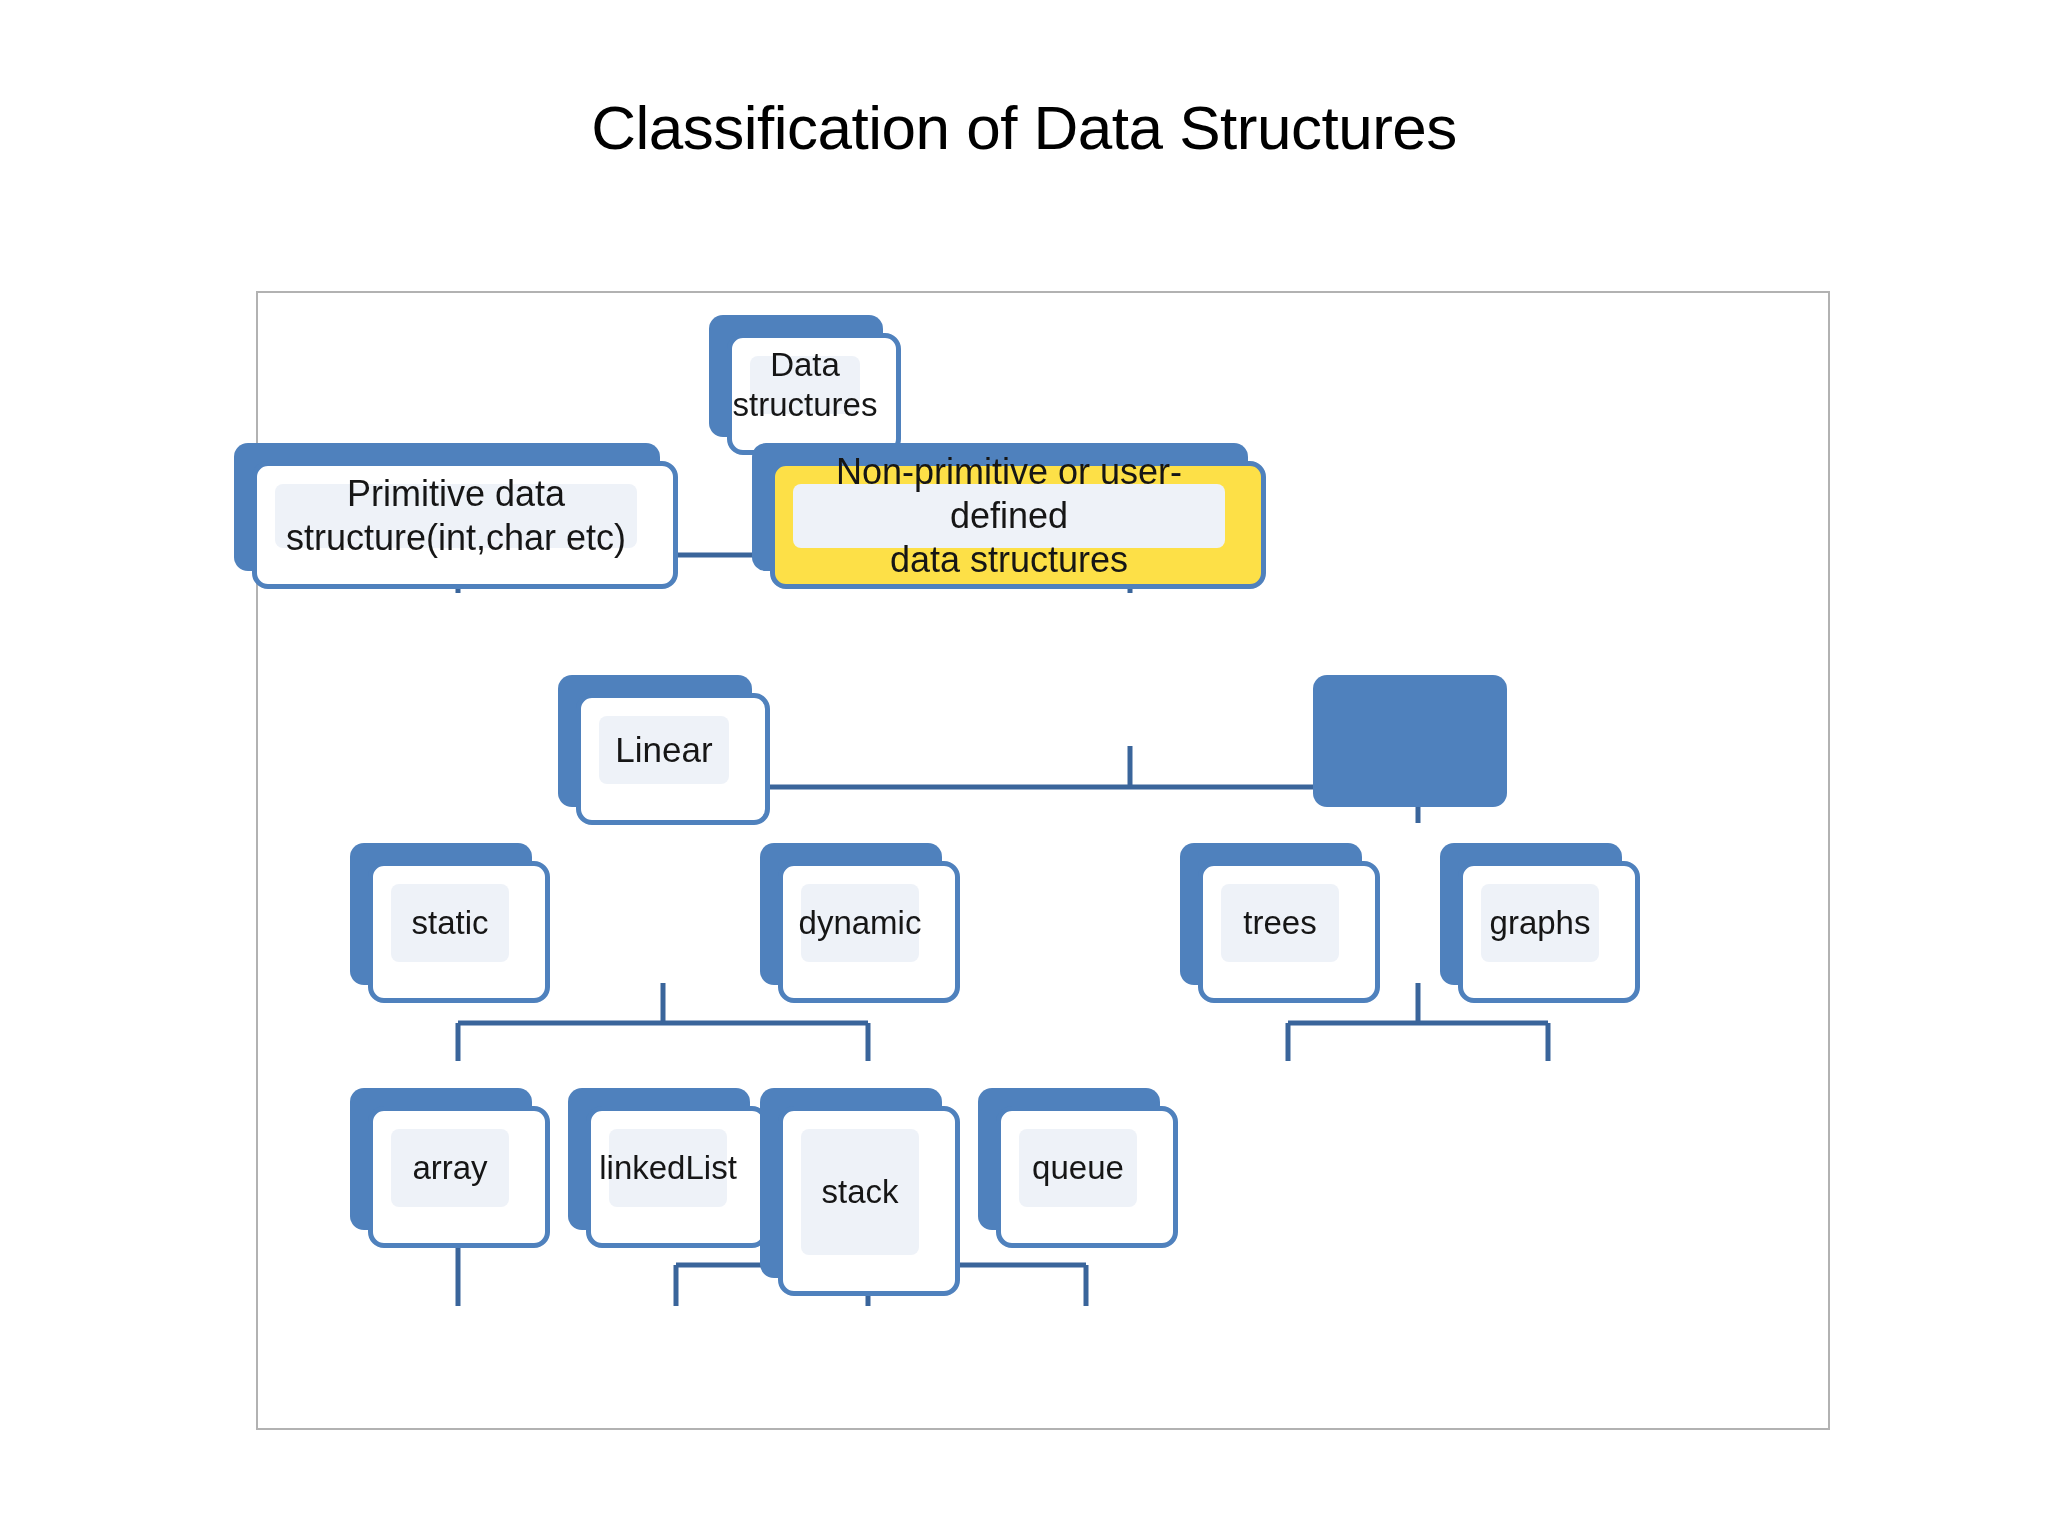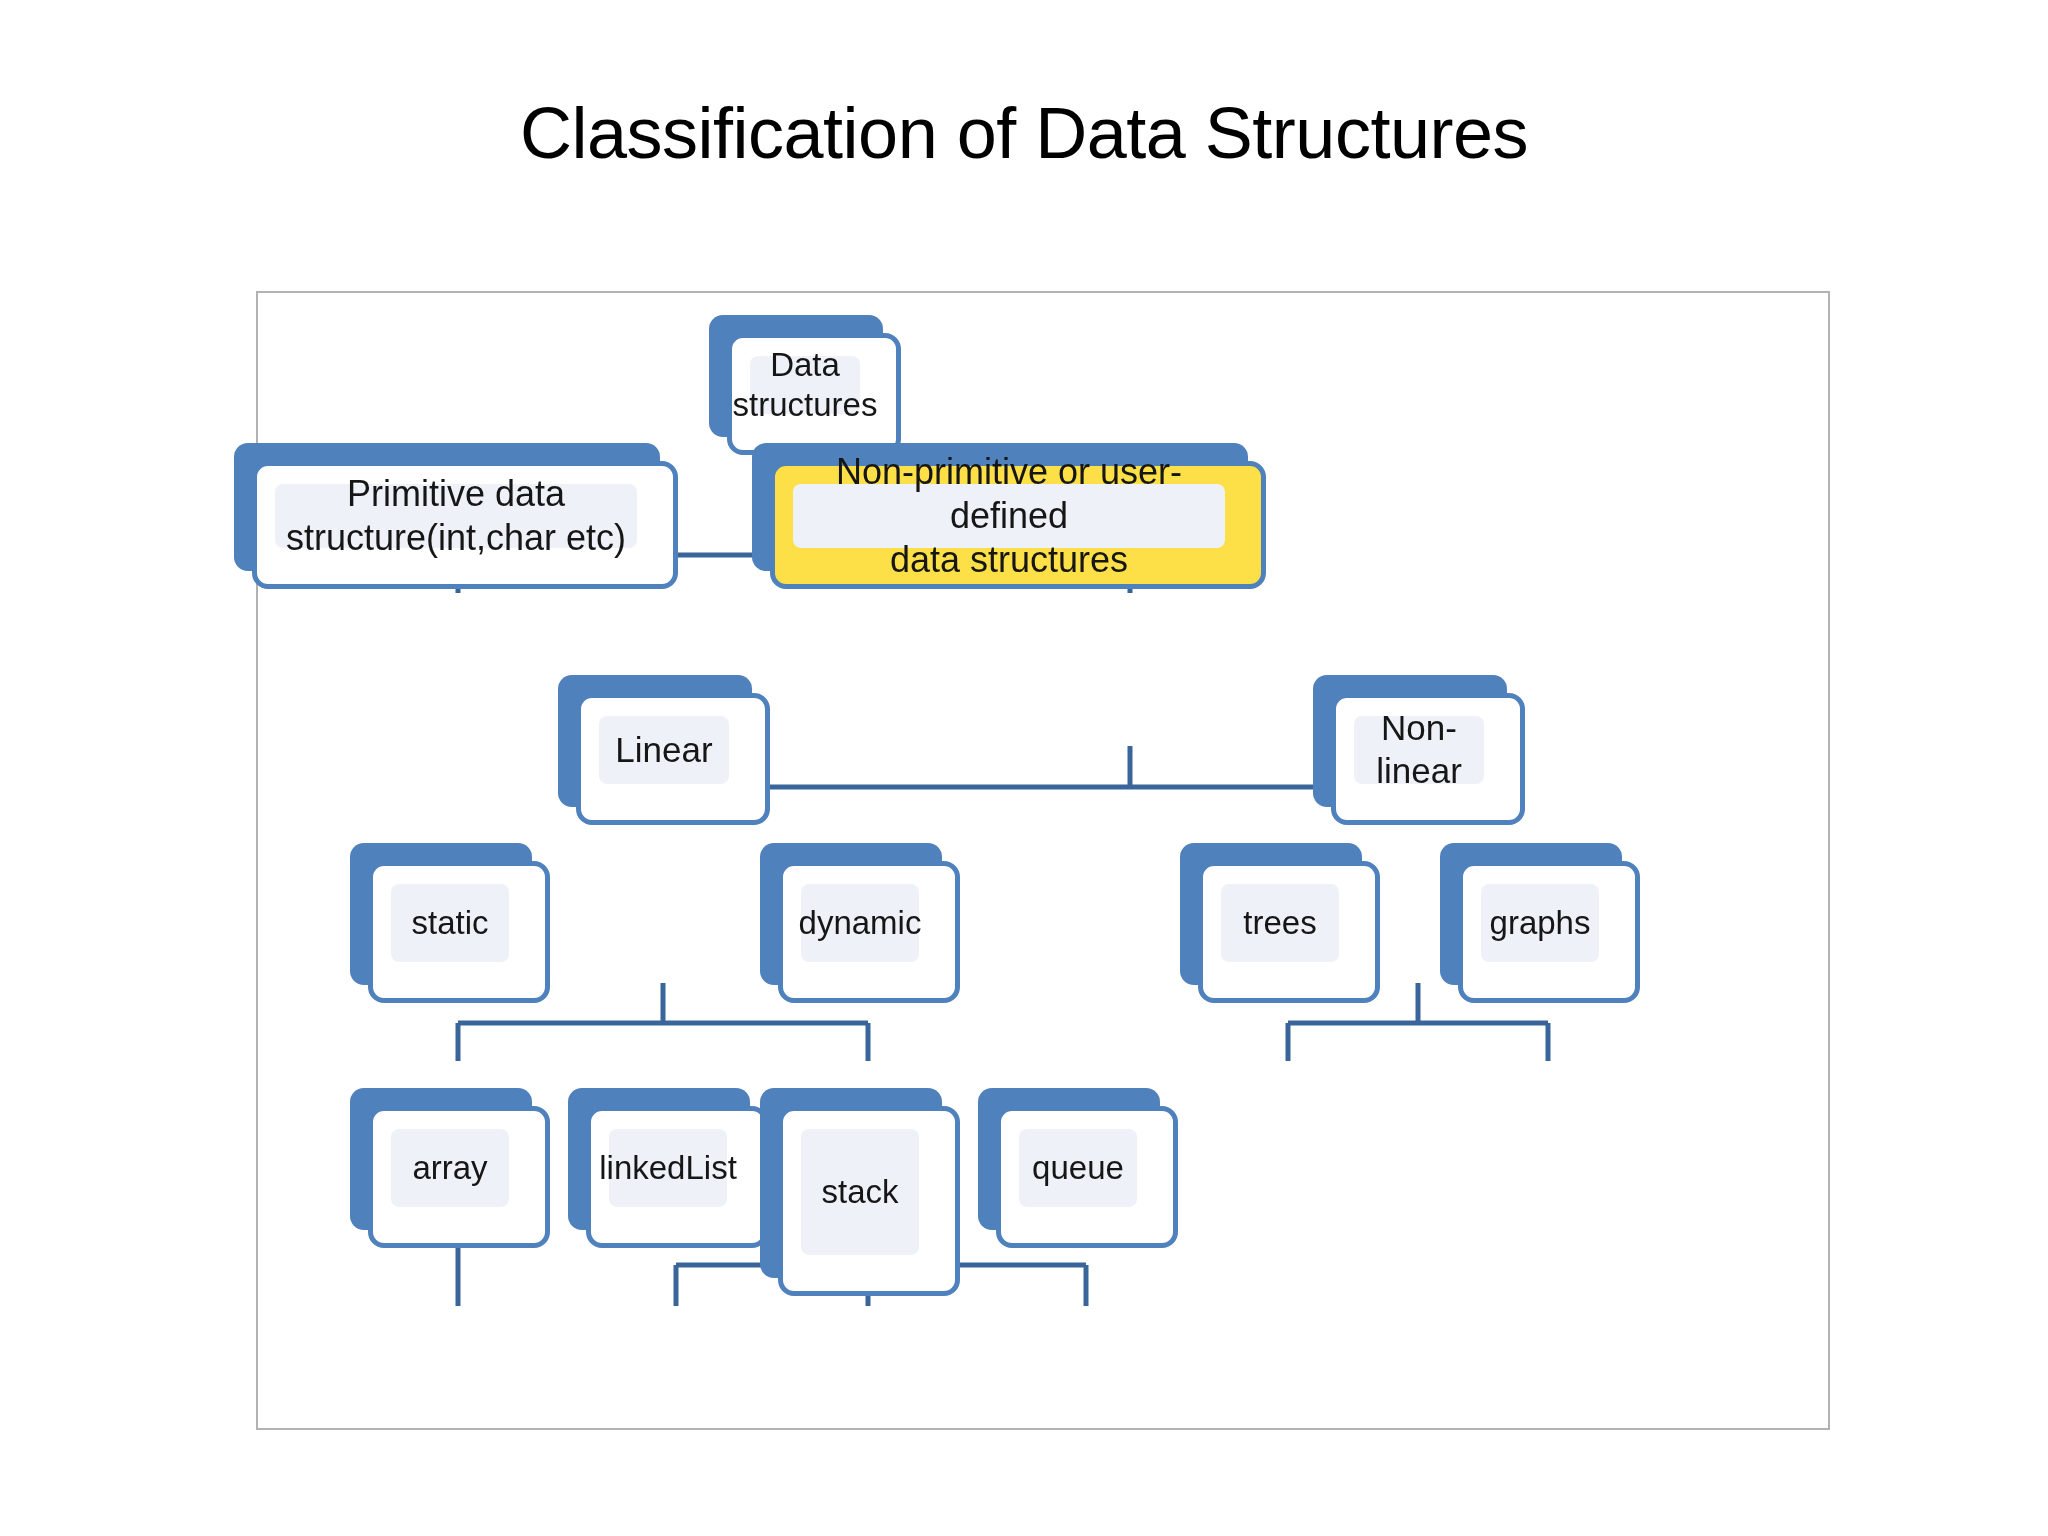--- a/index.html
+++ b/index.html
@@ -22,21 +22,21 @@
   }
 
   
   #slide-title {
     position: absolute;
     left: 0;
     top: 92px;
     width: 2048px;
     text-align: center;
     font-family: "Liberation Sans", sans-serif;
-    font-size: 72px;
+    font-size: 62px;
     font-weight: 400;
     color: #000000;
     letter-spacing: -0.5px;
     white-space: nowrap;
   }
 
   
   #diagram-frame {
     position: absolute;
     left: 256px;
@@ -190,25 +190,20 @@
       <div class="plate" style="background: rgb(79, 129, 189);"></div>
       <div class="card" style="background: rgb(255, 255, 255); border-color: rgb(79, 129, 189);">
         <div class="inner" style="background: rgb(238, 242, 248);">
           <span class="label" style="color: rgb(22, 22, 22);">Linear</span>
         </div>
       </div>
     </div>
 
     <div class="node medium" style="left:1055px; top:382px; width:212px; height:150px;">
       <div class="plate" style="background: rgb(79, 129, 189);"></div>
-      <div class="card" style="background: rgb(255, 255, 255); border-color: rgb(79, 129, 189);">
-        <div class="inner" style="background: rgb(238, 242, 248);">
-          <span class="label" style="color: rgb(22, 22, 22);">Non-linear</span>
-        </div>
-      </div>
     </div>
 
     <div class="node small" style="left:92px; top:550px; width:200px; height:160px;">
       <div class="plate" style="background: rgb(79, 129, 189);"></div>
       <div class="card" style="background: rgb(255, 255, 255); border-color: rgb(79, 129, 189);">
         <div class="inner" style="background: rgb(238, 242, 248);">
           <span class="label" style="color: rgb(22, 22, 22);">static</span>
         </div>
       </div>
     </div>

